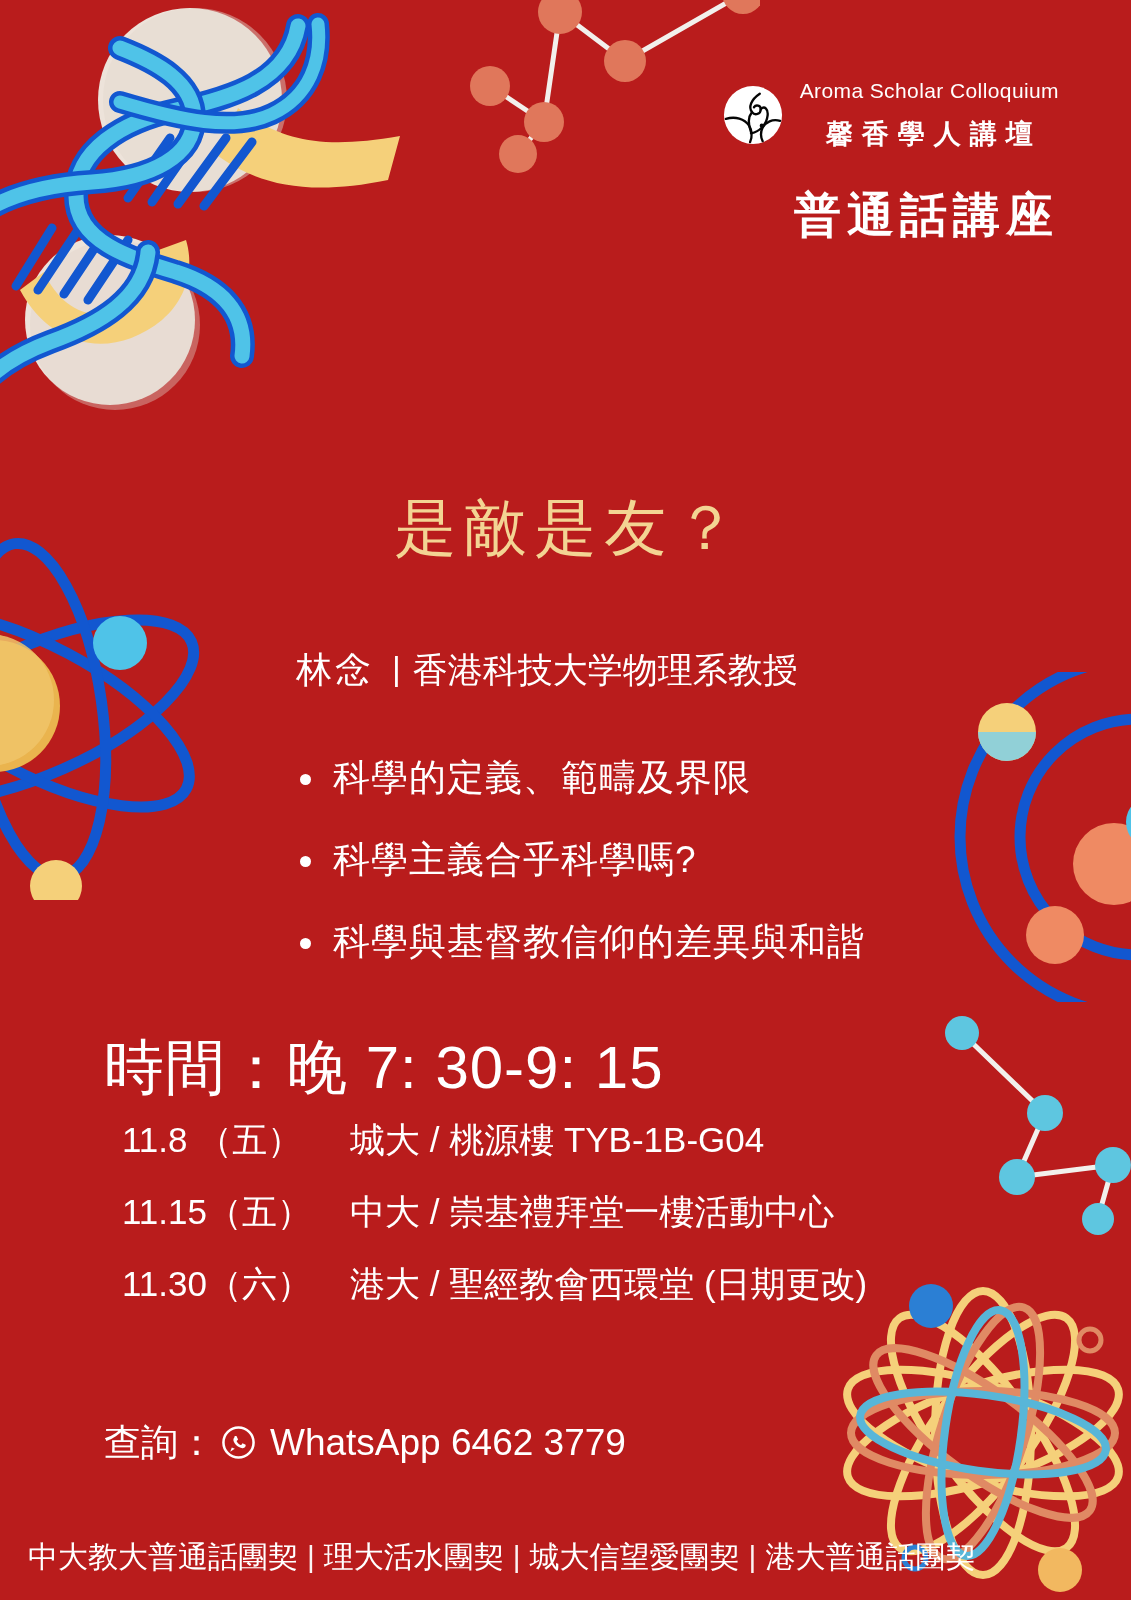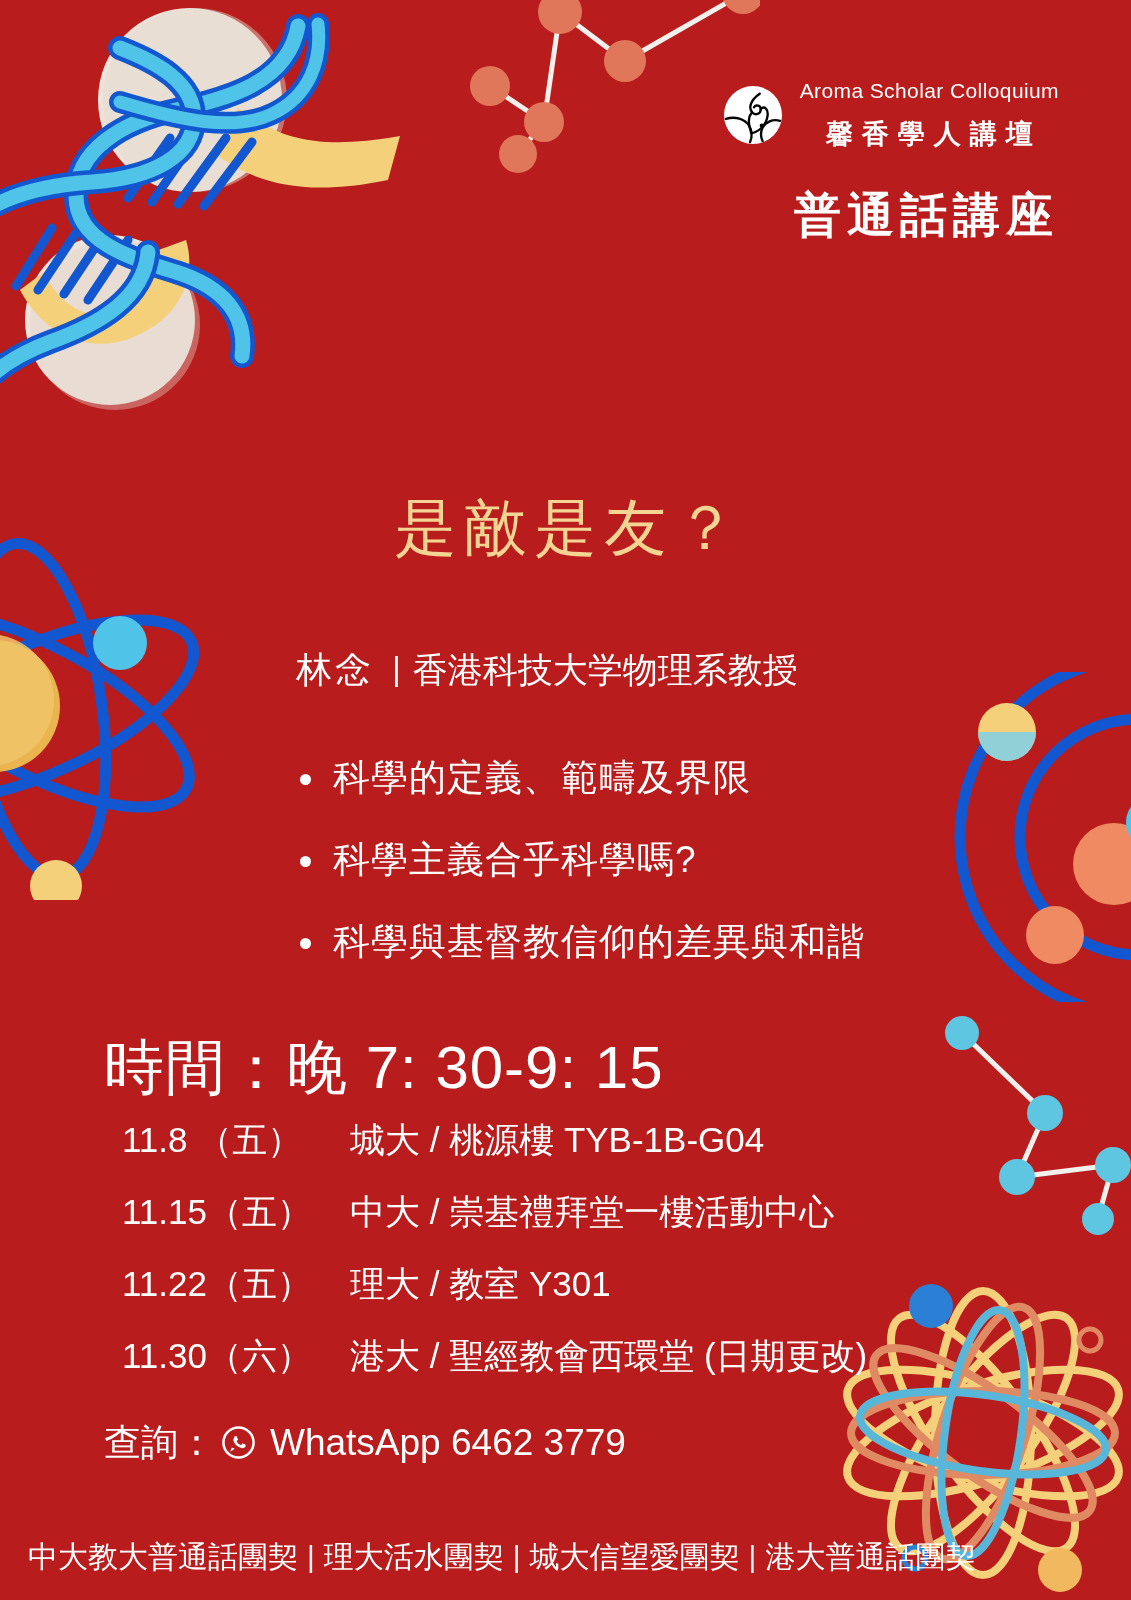--- a/index.html
+++ b/index.html
@@ -370,24 +370,20 @@
   <div class="schedule">
     <div class="sched-row">
       <span class="sched-date">11.8 （五）</span>
       <span class="sched-venue">城大 / 桃源樓 TYB-1B-G04</span>
     </div>
     <div class="sched-row">
       <span class="sched-date">11.15（五）</span>
       <span class="sched-venue">中大 / 崇基禮拜堂一樓活動中心</span>
     </div>
     <div class="sched-row">
-      <span class="sched-date">11.22（五）</span>
-      <span class="sched-venue">理大 / 教室 Y301</span>
-    </div>
-    <div class="sched-row">
       <span class="sched-date">11.30（六）</span>
       <span class="sched-venue">港大 / 聖經教會西環堂 (日期更改)</span>
     </div>
   </div>
 
   <div class="contact">
     <span>查詢：</span>
     <svg class="wa-icon" viewBox="0 0 36 36">
       <circle cx="18" cy="18" r="15.5" fill="none" stroke="#FFFFFF" stroke-width="2.6"></circle>
       <path d="M13.6 12.1 c.5-.9 1.1-.8 1.6-.8 .4 0 .8 0 1.1 .7 .3 .8 1 2.1 1.1 2.3 .1 .2 .1 .5 0 .8

